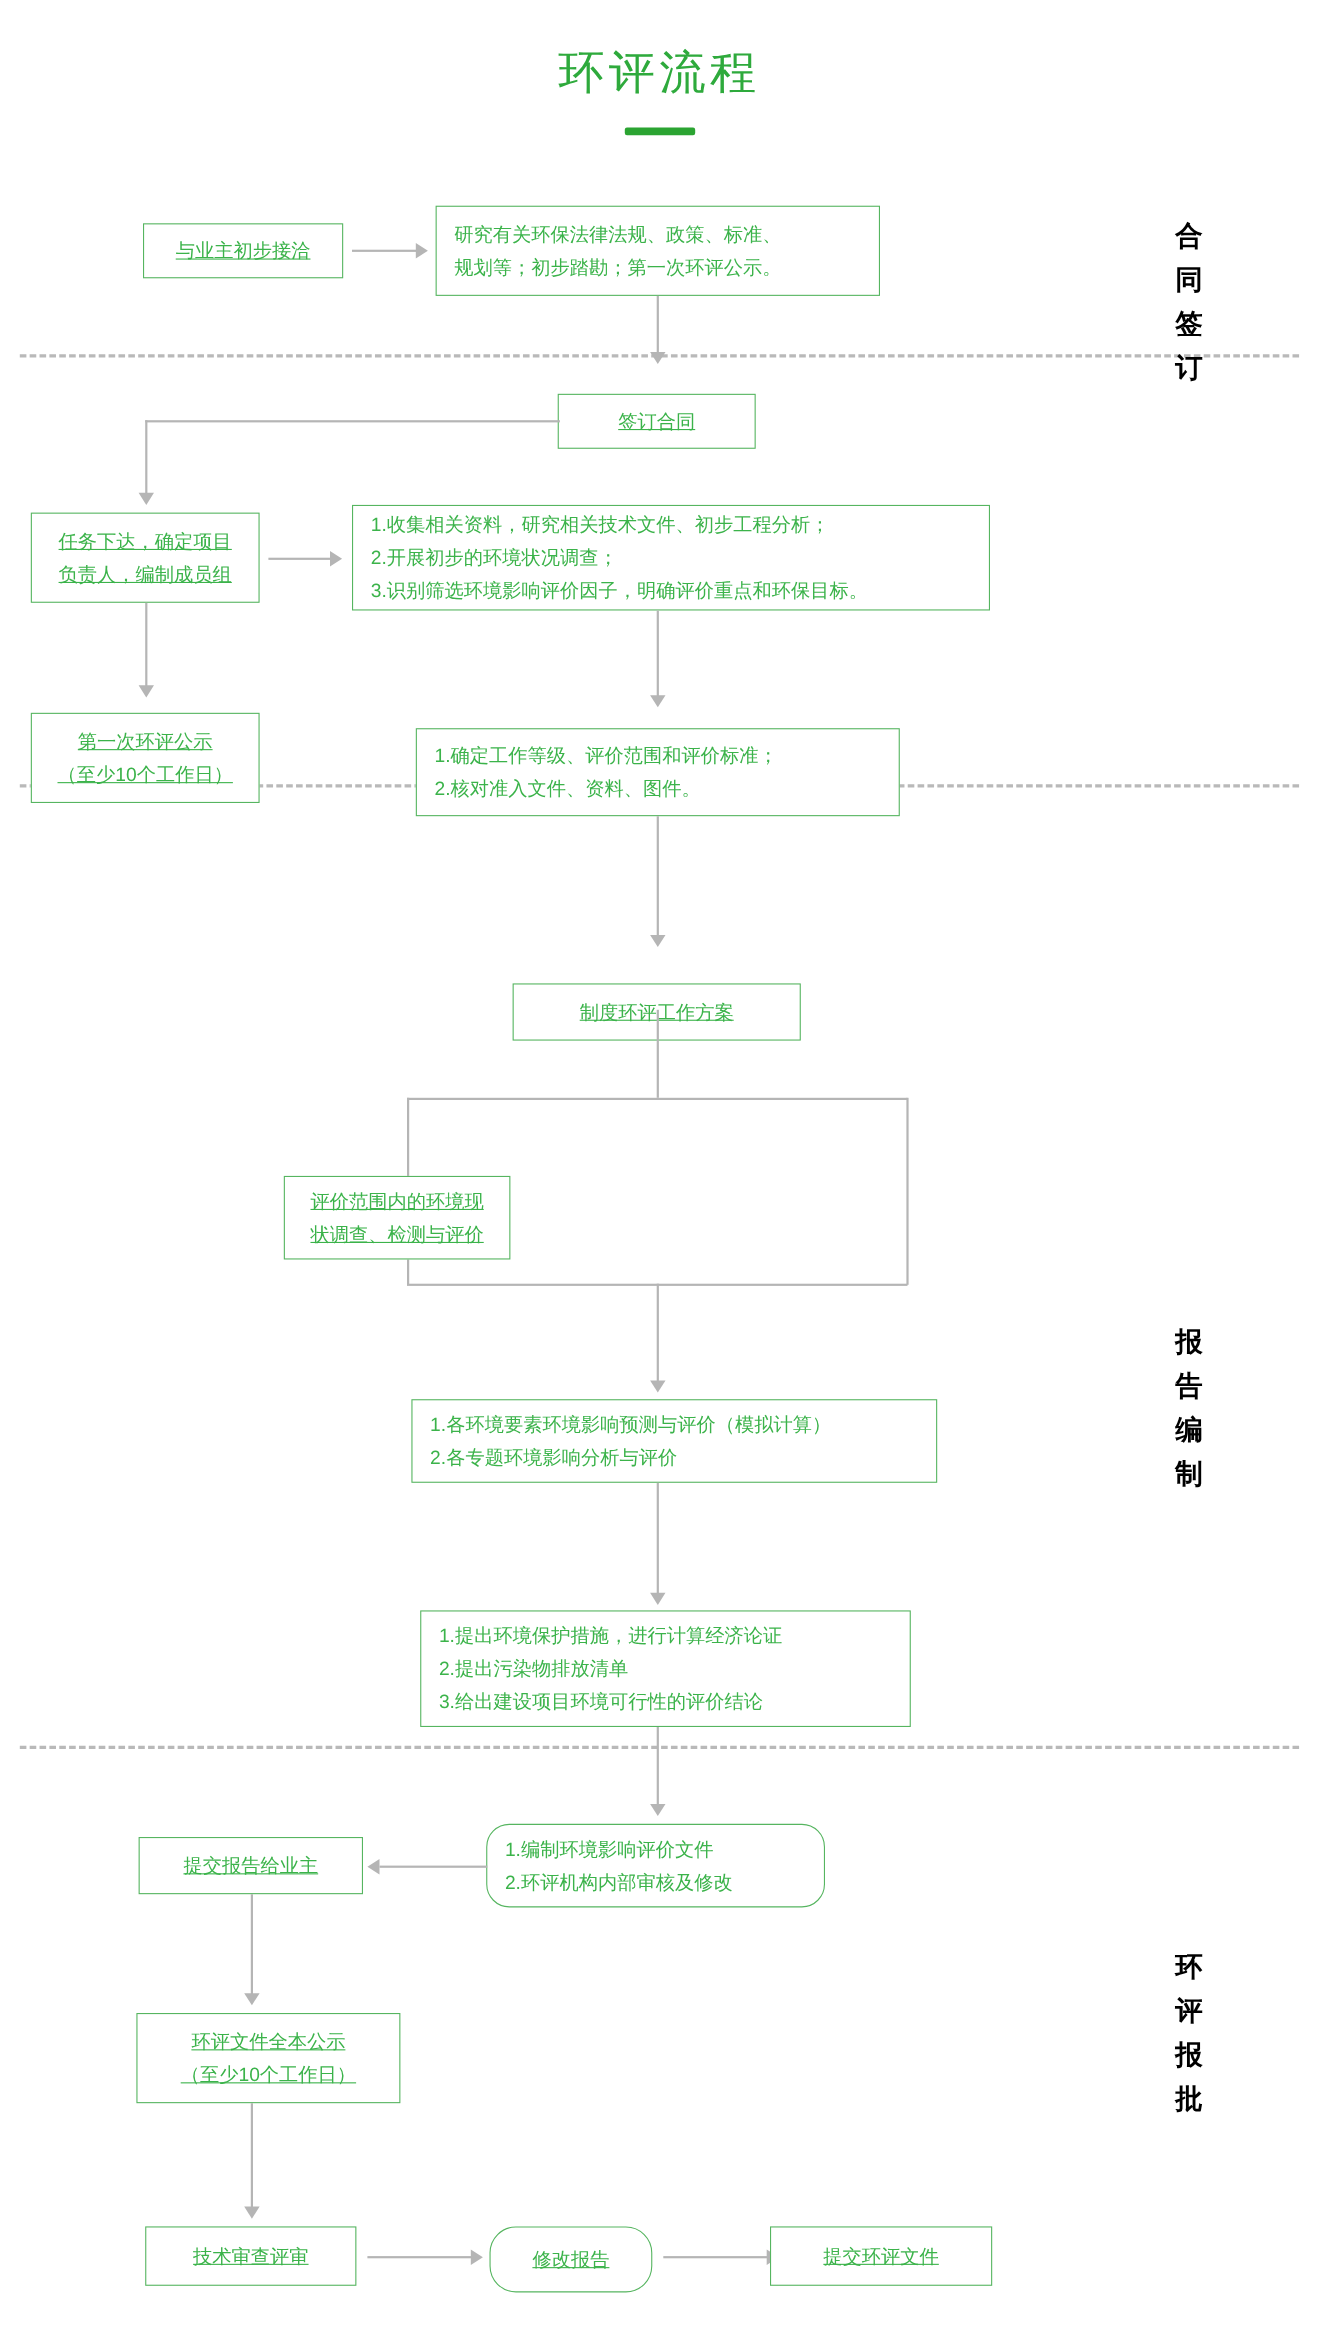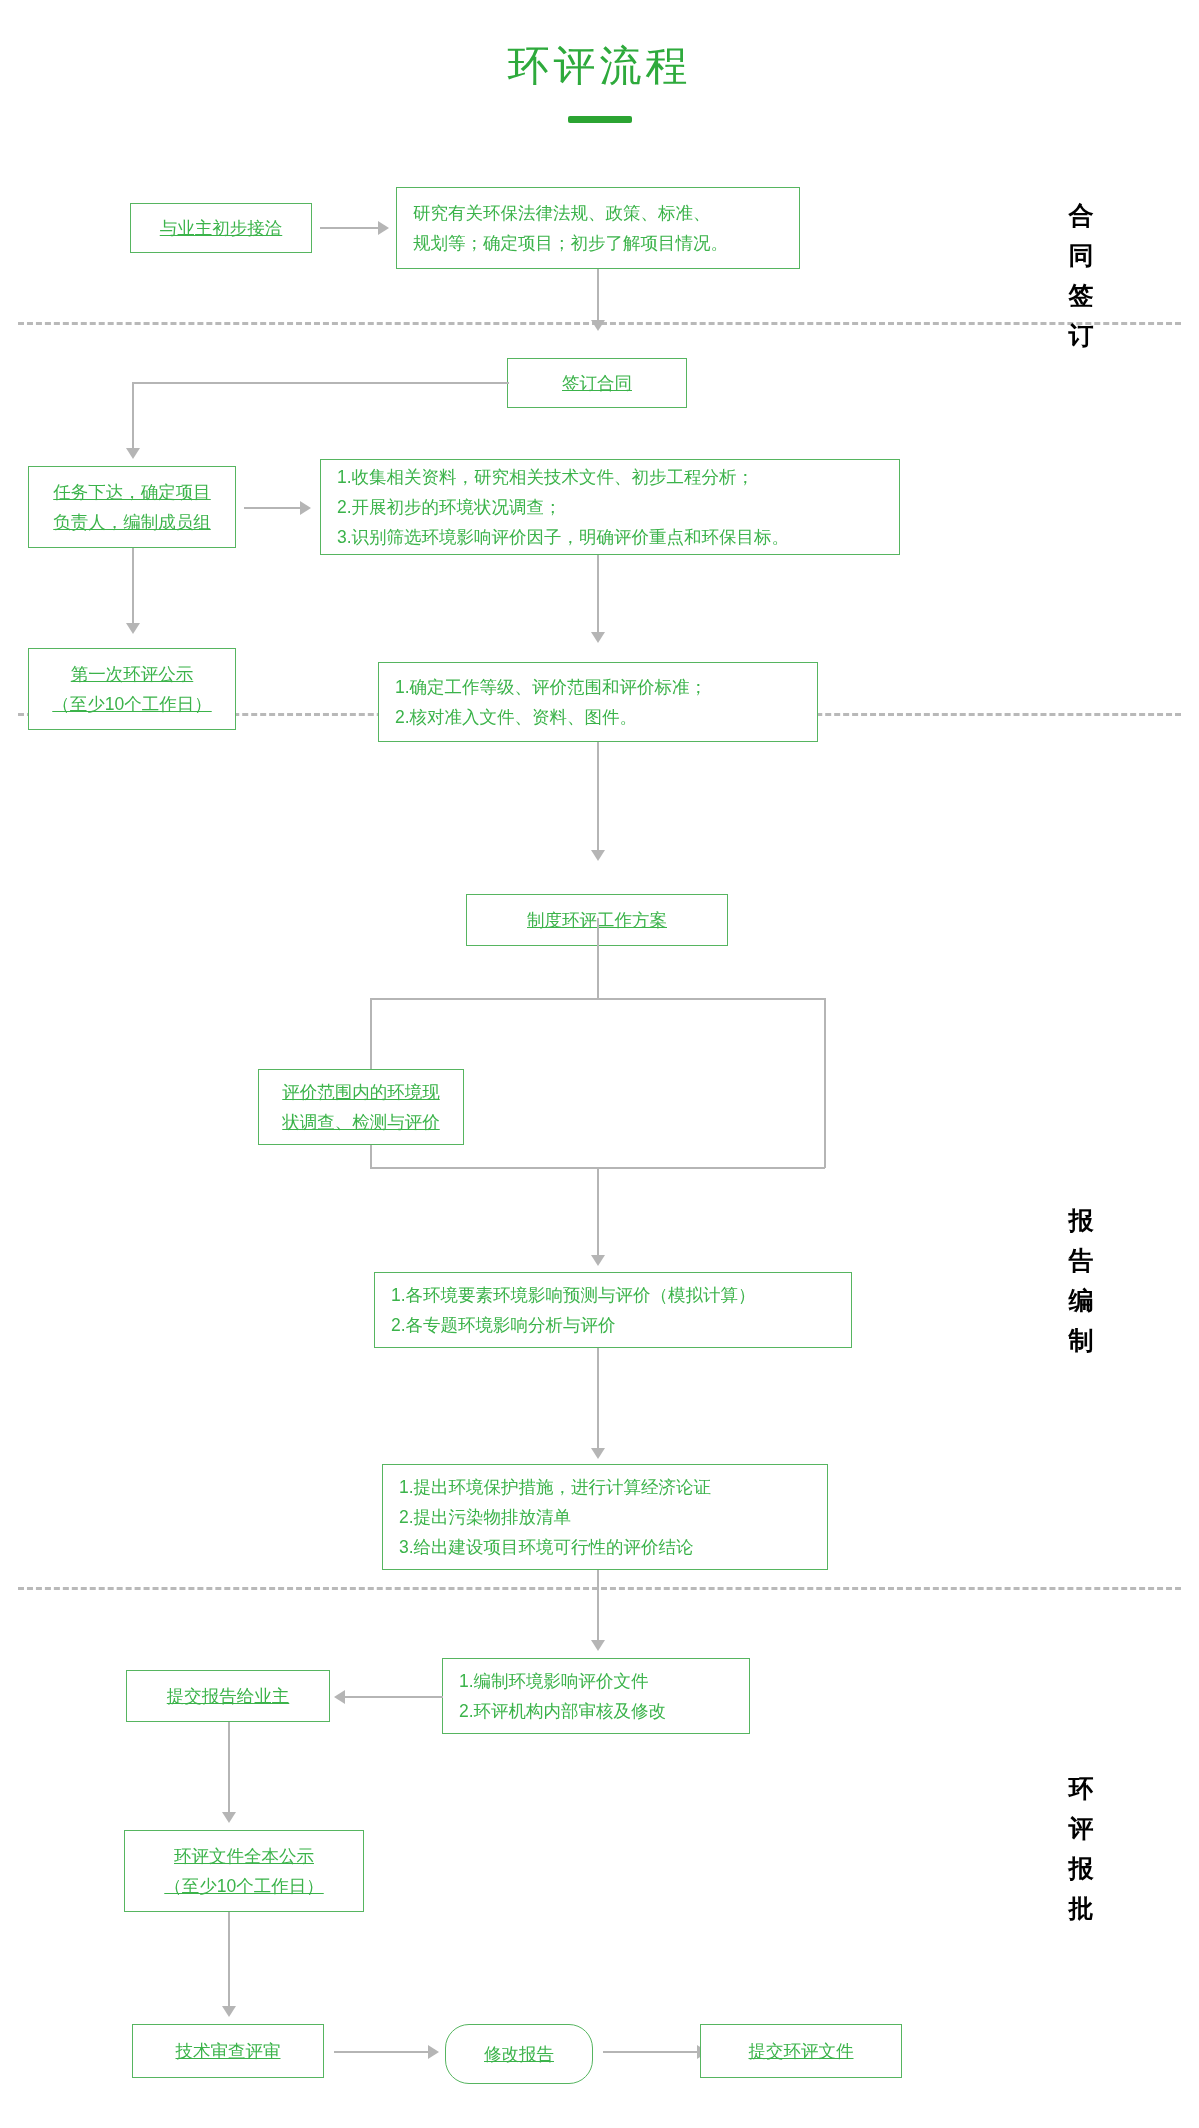--- a/index.html
+++ b/index.html
@@ -134,21 +134,21 @@
 
   <div class="node center" style="left:130px; top:203px; width:182px; height:50px;">
     <span class="node-text">与业主初步接洽</span>
   </div>
 
   <div class="line h-line" style="left:320px; top:227px; width:60px;"></div>
   <div class="arrow-right" style="left:378px; top:221px;"></div>
 
   <div class="node left" style="left:396px; top:187px; width:404px; height:82px;">
     <span class="node-text">研究有关环保法律法规、政策、标准、
-规划等；确定项目；初步了解项目情况。</span>
+规划等；初步踏勘；第一次环评公示。</span>
   </div>
 
   <div class="line v-line" style="left:597px; top:269px; height:52px;"></div>
   <div class="arrow-down" style="left:591px; top:320px;"></div>
 
   <div class="node center" style="left:507px; top:358px; width:180px; height:50px;">
     <span class="node-text">签订合同</span>
   </div>
 
   <div class="line h-line" style="left:132px; top:382px; width:377px;"></div>
@@ -217,21 +217,21 @@
 
   <div class="node left" style="left:382px; top:1464px; width:446px; height:106px;">
     <span class="node-text">1.提出环境保护措施，进行计算经济论证
 2.提出污染物排放清单
 3.给出建设项目环境可行性的评价结论</span>
   </div>
 
   <div class="line v-line" style="left:597px; top:1570px; height:72px;"></div>
   <div class="arrow-down" style="left:591px; top:1640px;"></div>
 
-  <div class="node left" style="left:442px; top:1658px; width:308px; height:76px;">
+  <div class="node left" style="left:442px; top:1658px; width:308px; height:76px;border-radius:21px;">
     <span class="node-text">1.编制环境影响评价文件
 2.环评机构内部审核及修改</span>
   </div>
 
   <div class="line h-line" style="left:345px; top:1696px; width:98px;"></div>
   <div class="arrow-left" style="left:334px; top:1690px;"></div>
 
   <div class="node center" style="left:126px; top:1670px; width:204px; height:52px;">
     <span class="node-text">提交报告给业主</span>
   </div>

